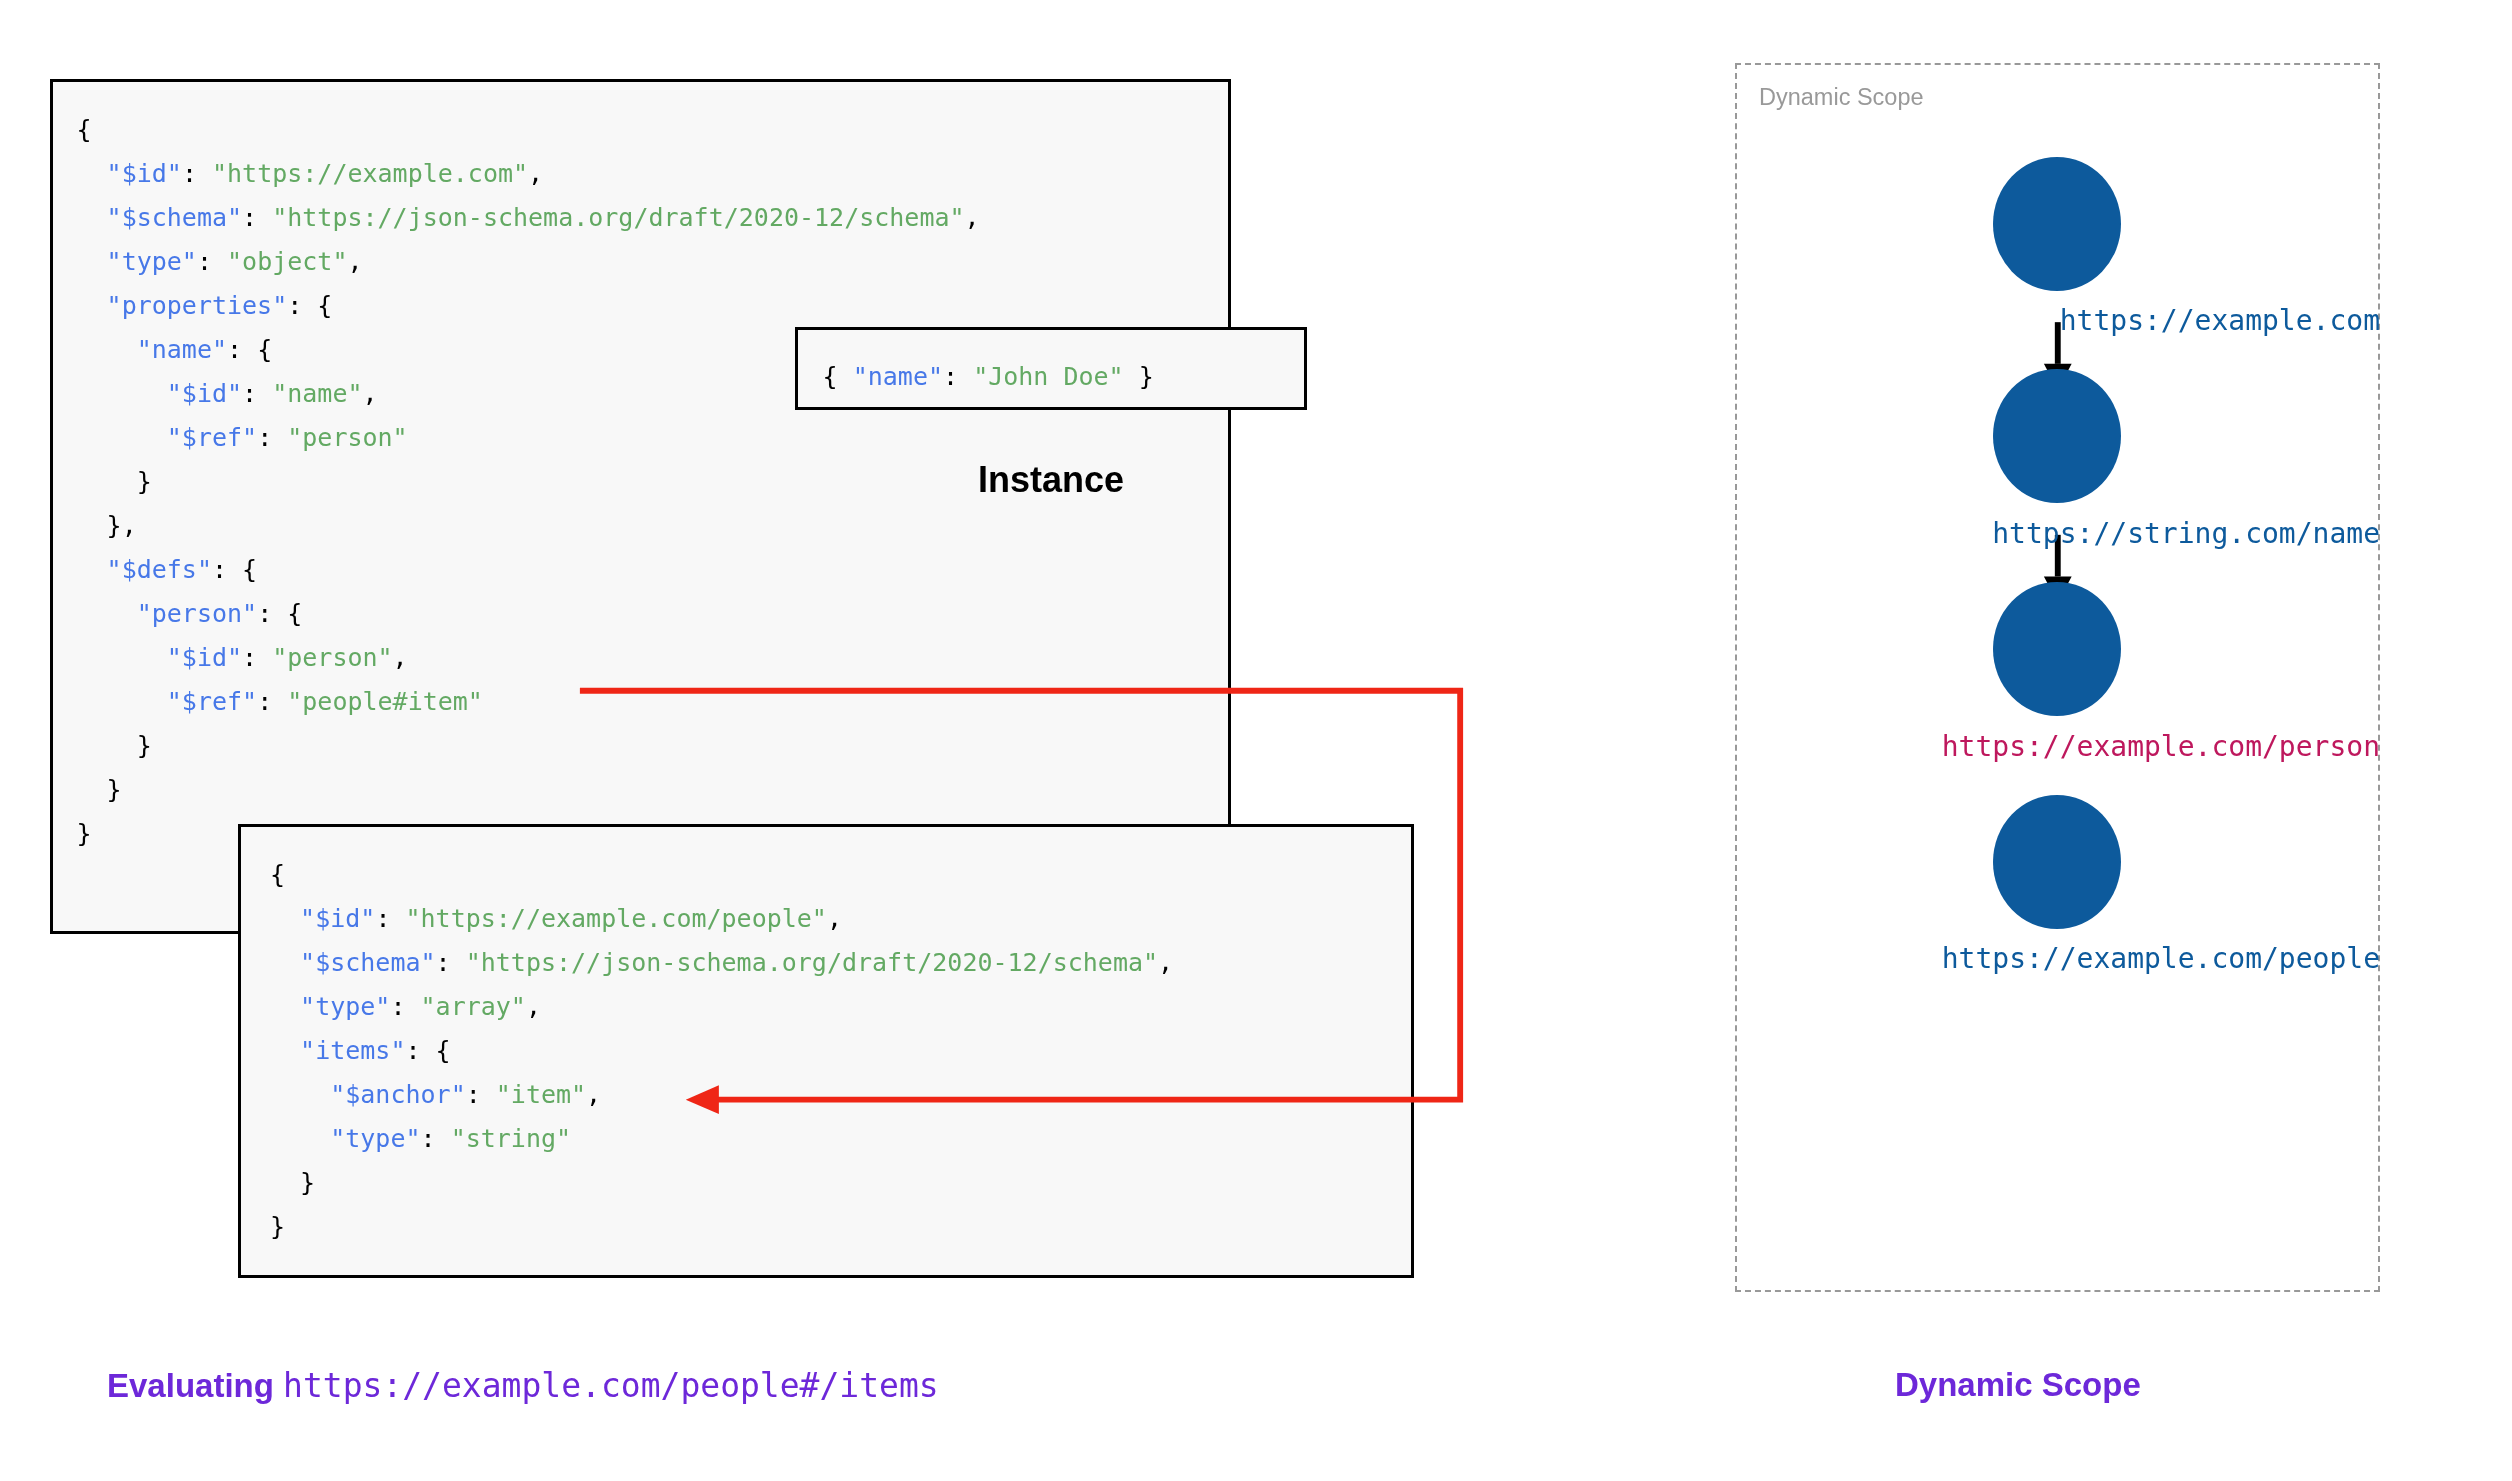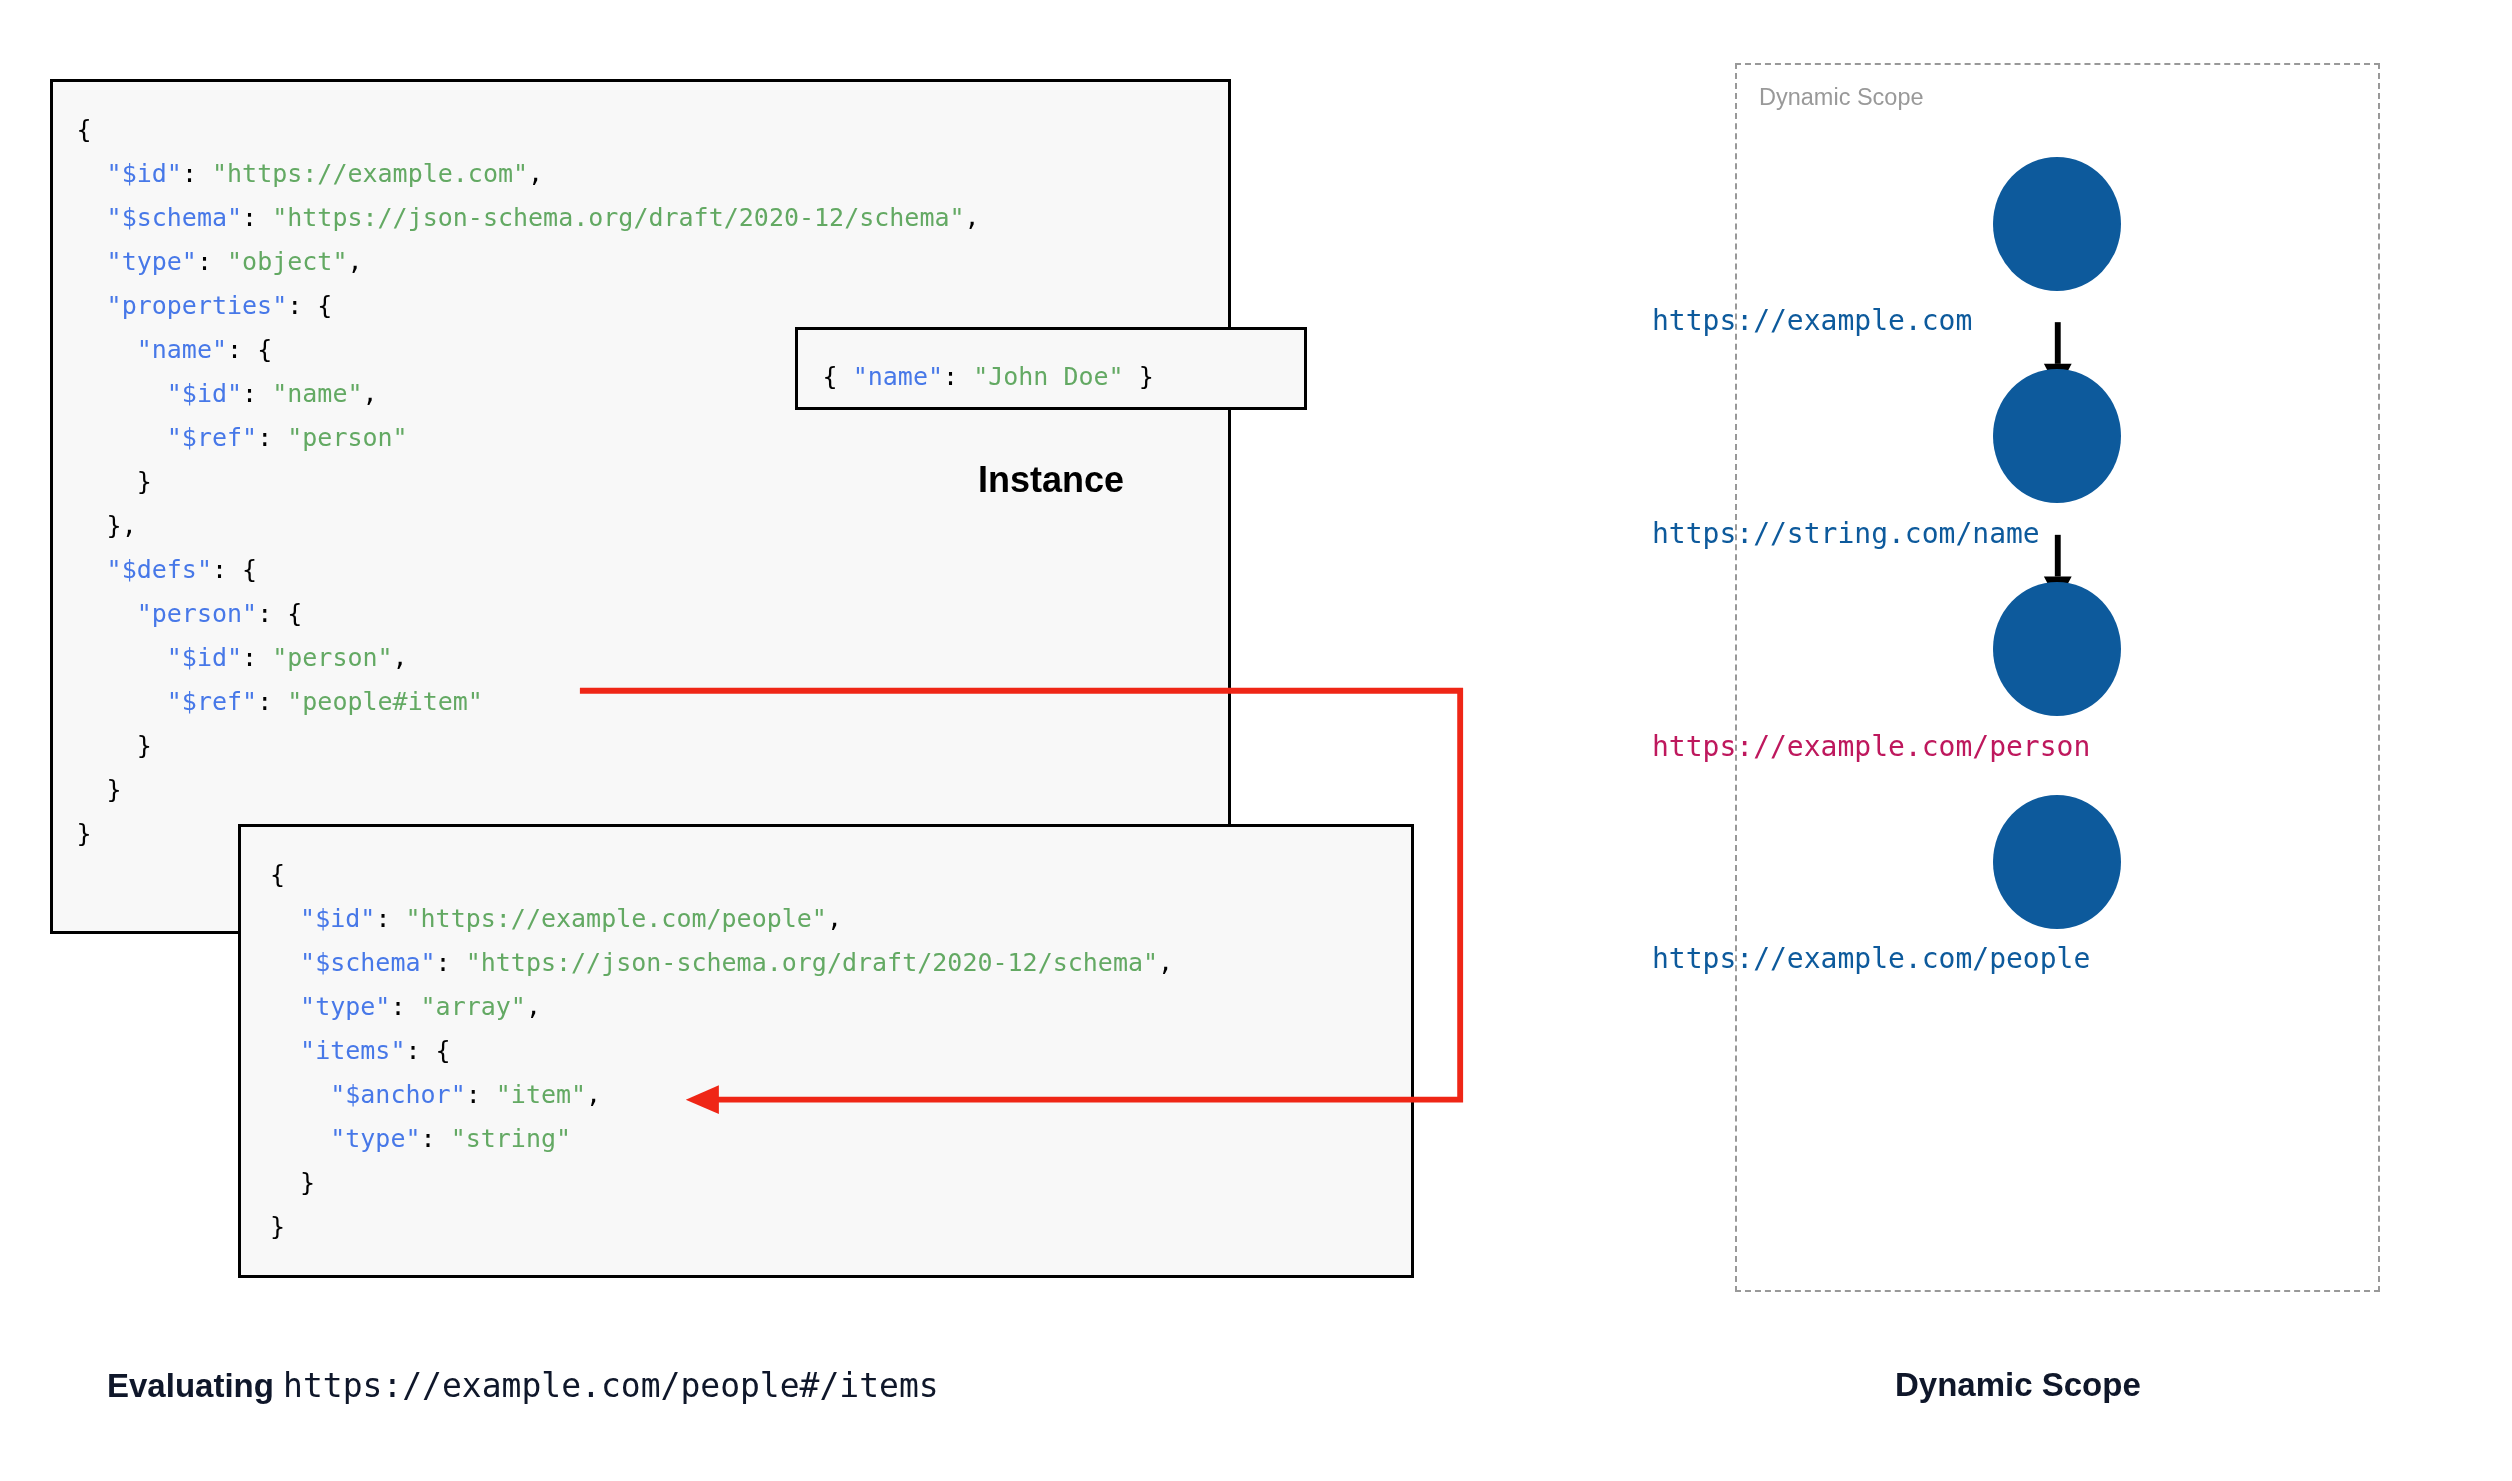--- a/index.html
+++ b/index.html
@@ -92,21 +92,21 @@
     width: 2512px;
     height: 1482px;
     z-index: 6;
     pointer-events: none;
   }
 
   
   .bottom-caption {
     position: absolute;
     font-size: 33px;
-    color: #0f172a;
+    color: #6d28d9;
     white-space: nowrap;
   }
   #evaluating-caption {
     left: 107px;
     top: 1366px;
   }
   #evaluating-caption .lbl {
     font-weight: bold;
     font-family: "Liberation Sans", sans-serif;
   }
@@ -140,22 +140,22 @@
   .scope-node {
     position: absolute;
     width: 128px;
     height: 134px;
     border-radius: 50%;
     background: #0d5a9c;
   }
   .scope-label {
     position: absolute;
     width: 645px;
-    text-align: left;
-    left: 1652px;
+    text-align: right;
+    left: 1735px;
     font-family: "DejaVu Sans Mono", "Liberation Mono", monospace;
     font-size: 28px;
     color: #0d5a9c;
     white-space: nowrap;
   }
   #scope-arrows {
     position: absolute;
     left: 1735px;
     top: 63px;
     width: 645px;

